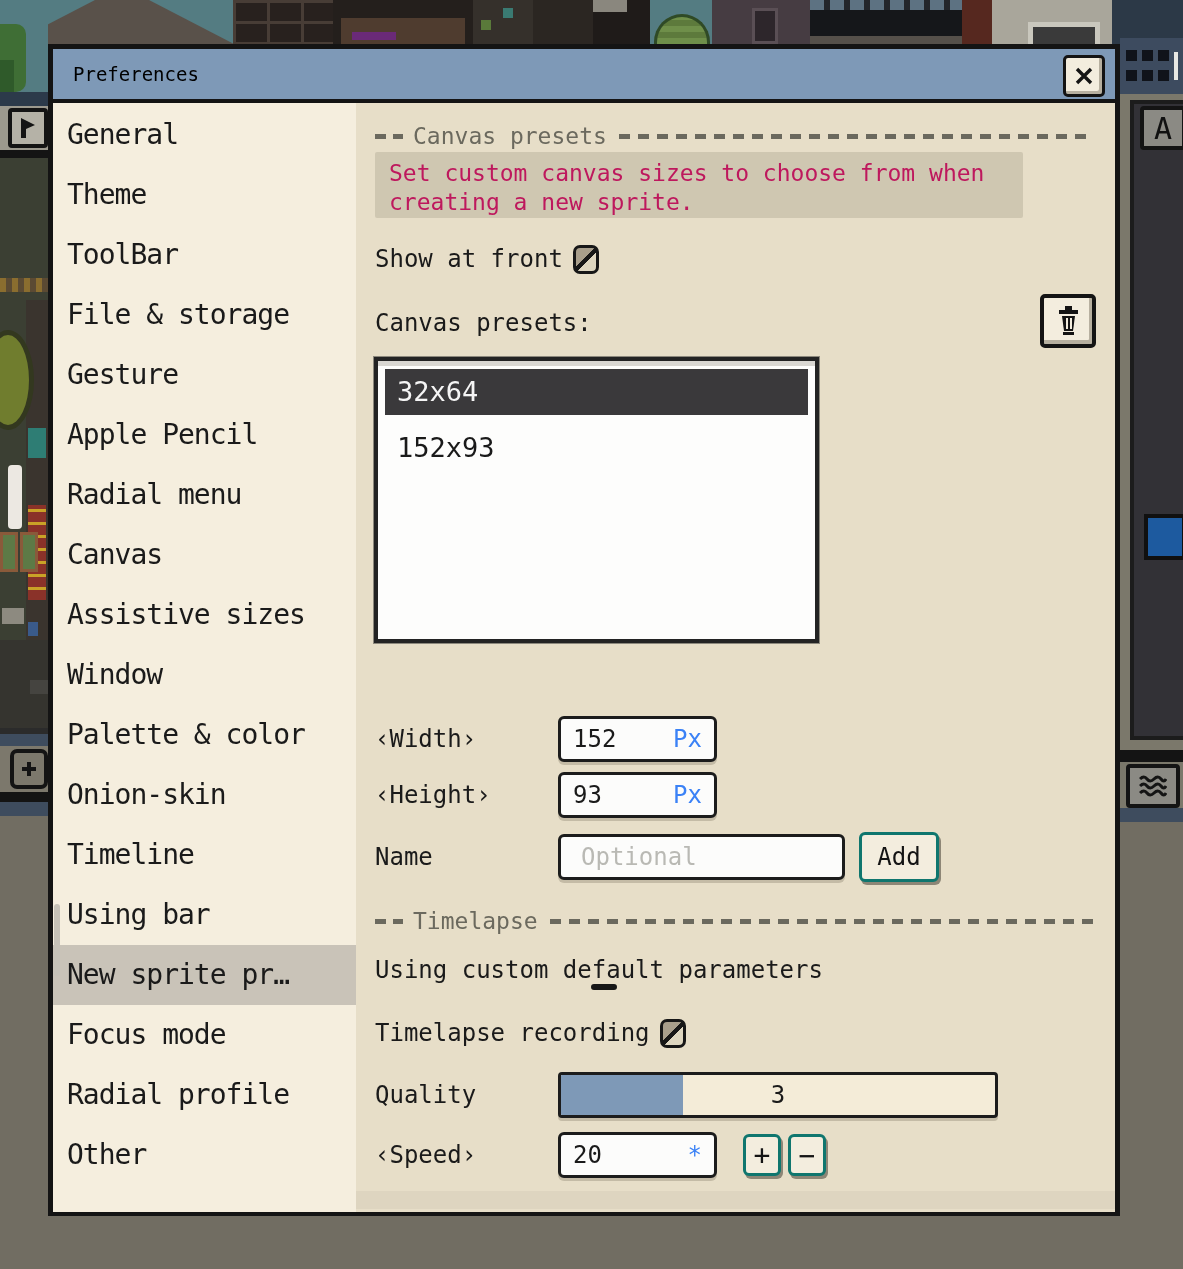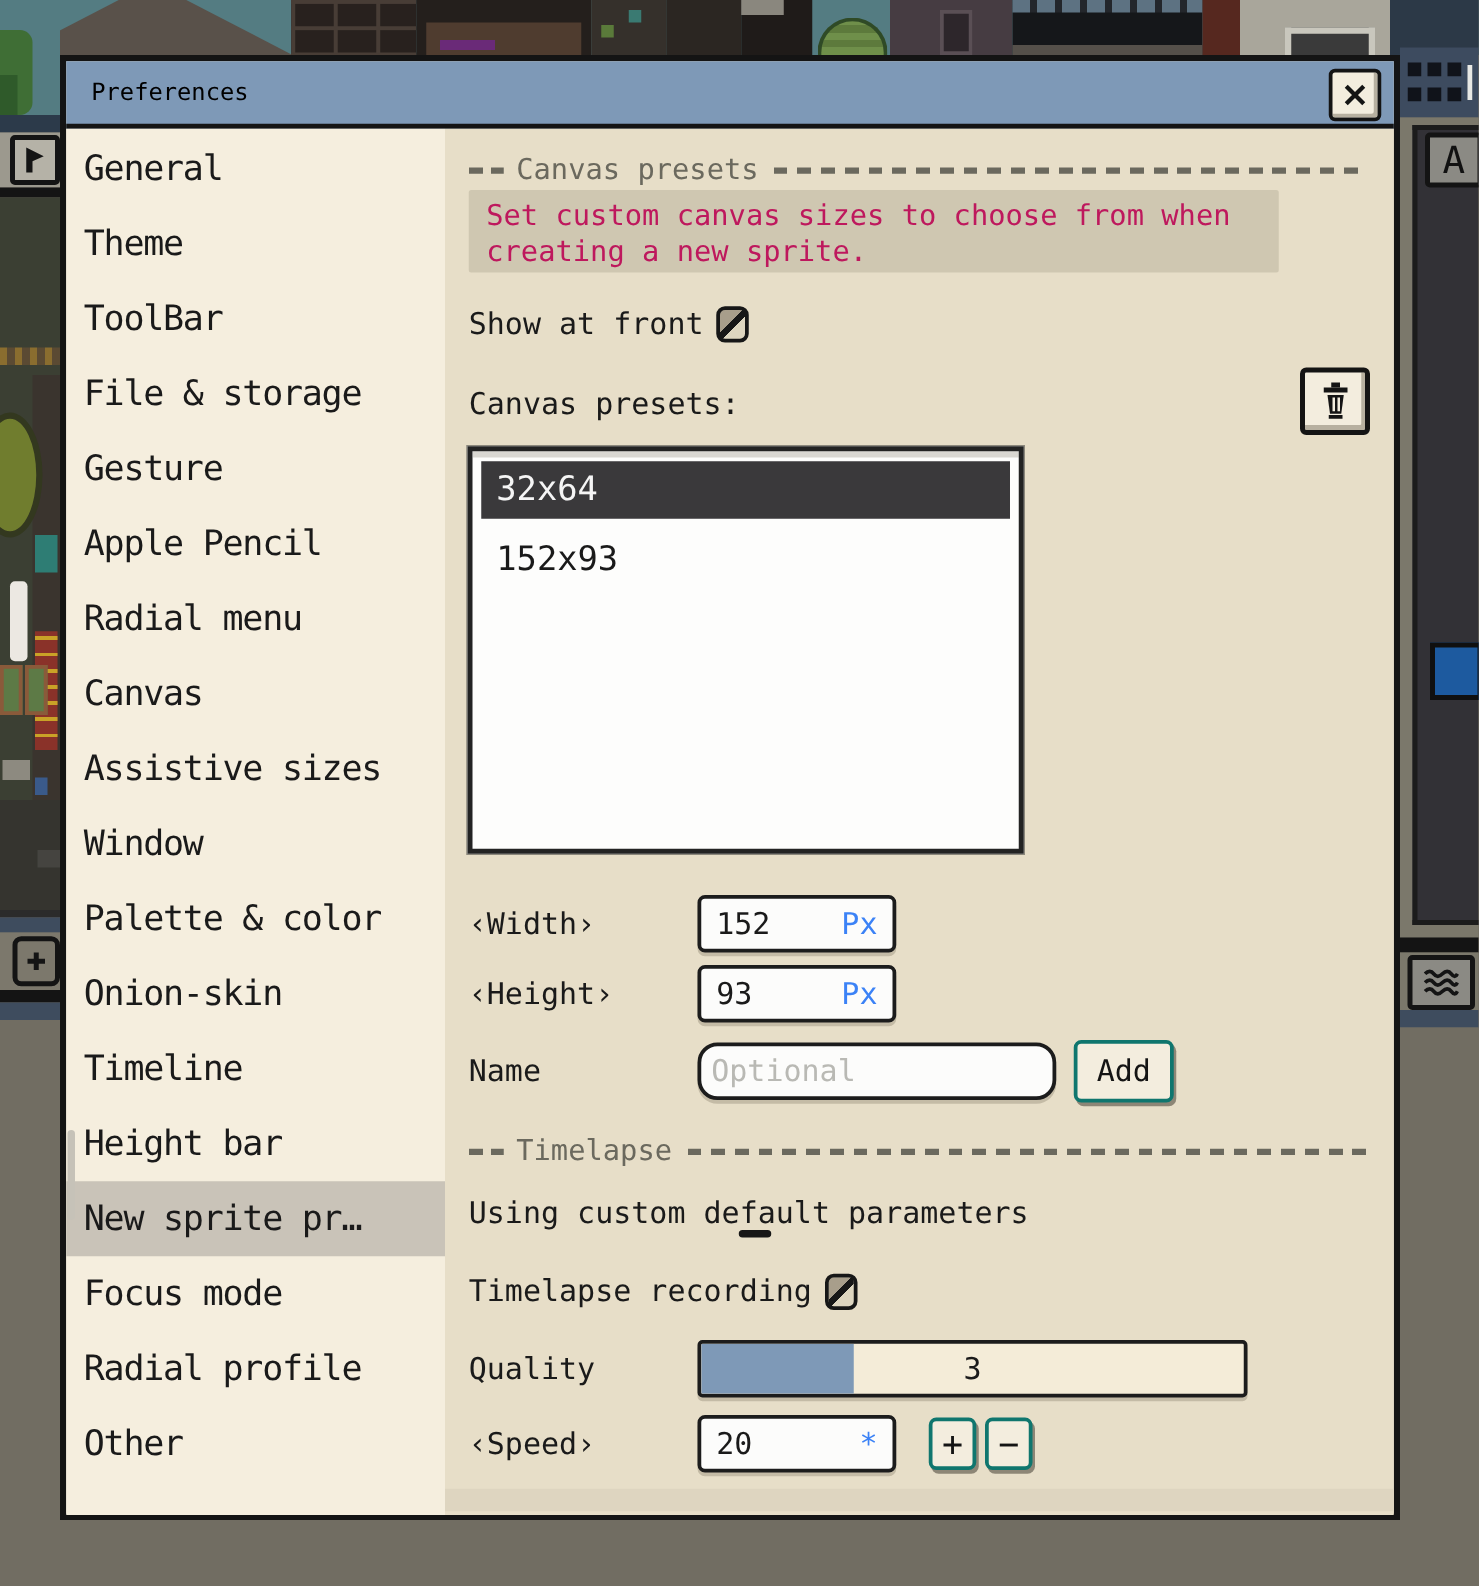--- a/index.html
+++ b/index.html
@@ -75,37 +75,37 @@
   }
 
   #trash-btn {
     position:absolute; left:684px; top:191px; width:56px; height:54px;
     background:#f3edde; border:4px solid #141414; border-radius:5px;
     display:flex; align-items:center; justify-content:center;
     box-shadow: inset -3px -4px 0 #b7b0a0;
   }
 
   #listbox {
-    position:absolute; left:18px; top:254px; width:445px; height:326px;
+    position:absolute; left:18px; top:254px; width:445px; height:286px;
     background:#fdfdfc; border:4px solid #232323; padding:8px 7px;
     box-shadow: inset 0 5px 0 #d9d7d2, 0 0 0 1px #8c887c;
   }
   .list-row { height:46px; line-height:46px; font-size:27px; padding-left:12px; margin-bottom:10px; }
   .list-row.selected { background:#3a393b; color:#f5f5f5; }
 
   .form-label { width:183px; font-size:24px; white-space:nowrap; }
   .pix-input {
     width:159px; height:46px; background:#fcfcfb; border:3px solid #1c1c1c; border-radius:6px;
     display:flex; align-items:center; justify-content:space-between; padding:0 12px; font-size:24px;
     box-shadow: 0 3px 0 #c4bba6;
   }
   .unit { color:#3b82f6; }
   #name-input {
-    width:287px; height:46px; background:#fcfcfb; border:3px solid #1c1c1c; border-radius:16px;
-    padding:0 8px; font-size:24px; font-family:"DejaVu Sans Mono",monospace; color:#1a1a1a; outline:none;
+    width:287px; height:46px; background:#fcfcfb; border:3px solid #1c1c1c; border-radius:6px;
+    padding:0 20px; font-size:24px; font-family:"DejaVu Sans Mono",monospace; color:#1a1a1a; outline:none;
     box-shadow: 0 3px 0 #c4bba6;
   }
   #name-input::placeholder { color:#b9b9b4; }
   .cream-btn {
     background:#f3edde; border:3px solid #0f766e; border-radius:6px; font-size:24px;
     font-family:"DejaVu Sans Mono",monospace; color:#141414;
     display:flex; align-items:center; justify-content:center;
     box-shadow: 2px 3px 0 #8d8676;
   }
   #add-btn { width:80px; height:50px; margin-left:14px; }
@@ -247,21 +247,21 @@
         <div class="side-item">File &amp; storage</div>
         <div class="side-item">Gesture</div>
         <div class="side-item">Apple Pencil</div>
         <div class="side-item">Radial menu</div>
         <div class="side-item">Canvas</div>
         <div class="side-item">Assistive sizes</div>
         <div class="side-item">Window</div>
         <div class="side-item">Palette &amp; color</div>
         <div class="side-item">Onion-skin</div>
         <div class="side-item">Timeline</div>
-        <div class="side-item">Height bar</div>
+        <div class="side-item">Using bar</div>
         <div class="side-item selected">New sprite pr…</div>
         <div class="side-item">Focus mode</div>
         <div class="side-item">Radial profile</div>
         <div class="side-item">Other</div>
         <div id="side-thumb"></div>
       </div>
 
       <div id="content">
 
         <div class="sec-header" style="top:20px;">

